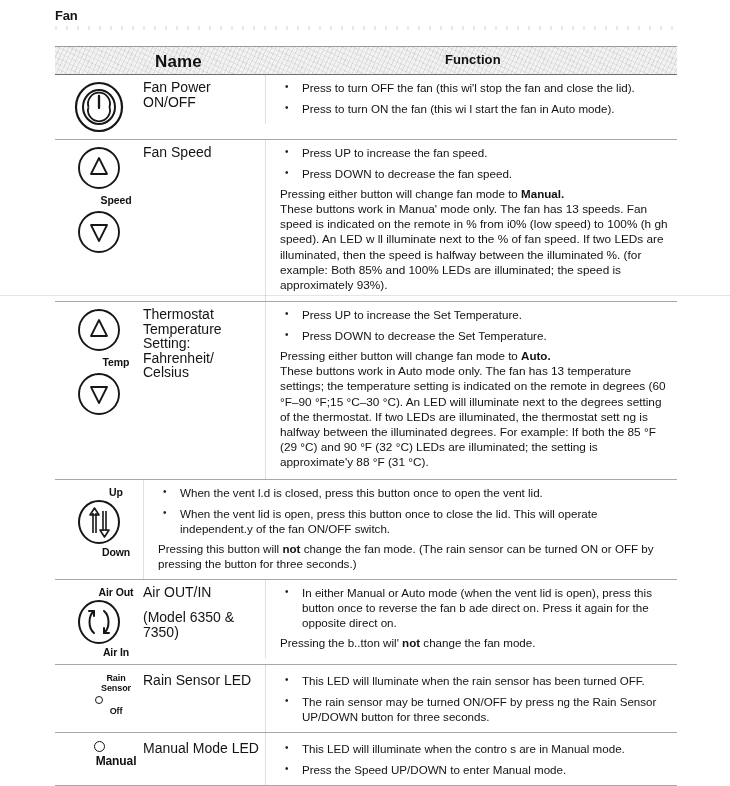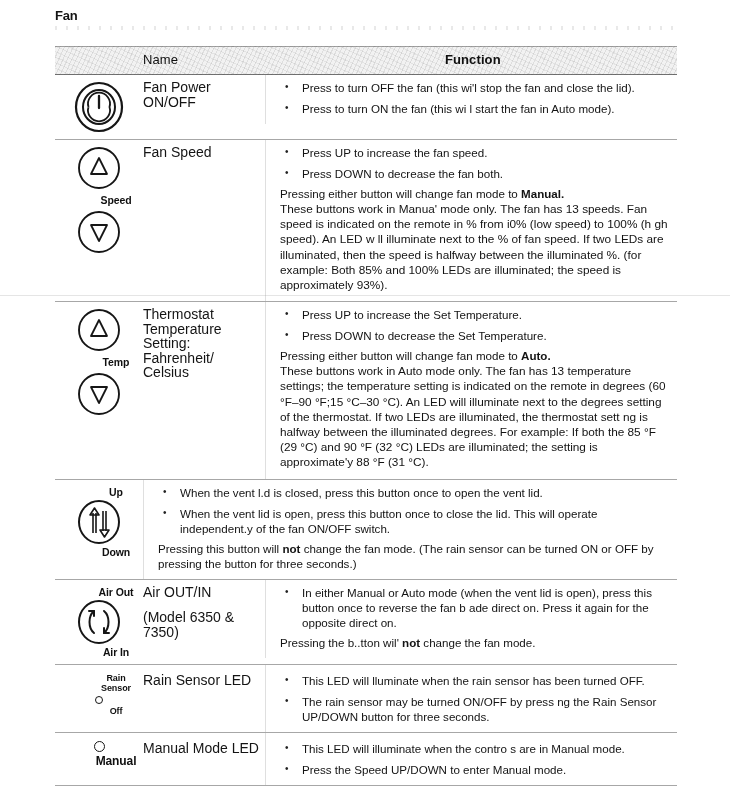--- a/index.html
+++ b/index.html
@@ -68,24 +68,24 @@
         rgba(255,255,255,0) 1px, rgba(255,255,255,0) 4px),
       repeating-linear-gradient(25deg,
         rgba(160,160,160,0.18) 0px, rgba(160,160,160,0.18) 1px,
         rgba(255,255,255,0) 1px, rgba(255,255,255,0) 5px),
       #f2f2f2;
     border-top: 1px solid rgba(90,90,90,0.55);
     border-bottom: 1px solid rgba(70,70,70,0.75);
   }
   .table-header .hdr-name {
     position: absolute;
-    left: 88px;
+    left: 100px;
     top: 5px;
-    font-size: 13px;
-    font-weight: 400;
+    font-size: 17px;
+    font-weight: 700;
     color: #101010;
     letter-spacing: 0.1px;
   }
   .table-header .hdr-function {
     position: absolute;
     left: 390px;
     top: 5px;
     font-size: 13px;
     font-weight: 700;
     color: #101010;
@@ -235,21 +235,21 @@
       <div class="icon-label" style="margin-top:4px;">Speed</div>
       <svg class="btn-svg" width="46" height="44" viewBox="0 0 46 44" style="margin-top:4px;">
         <ellipse cx="23" cy="22" rx="20" ry="20" fill="none" stroke="#161616" stroke-width="1.9"></ellipse>
         <path d="M15 15 L31 15 L23 31 Z" fill="none" stroke="#161616" stroke-width="1.8" stroke-linejoin="round"></path>
       </svg>
     </div>
     <div class="cell-name">Fan Speed</div>
     <div class="cell-function">
       <ul class="bullets">
         <li>Press UP to increase the fan speed.</li>
-        <li>Press DOWN to decrease the fan both.</li>
+        <li>Press DOWN to decrease the fan speed.</li>
       </ul>
       <p class="note"><span>Pressing either button will change fan mode to </span><b>Manual.</b><span></span></p>
       <p class="para">These buttons work in Manua' mode only. The fan has 13 speeds. Fan speed is indicated on the remote in % from i0% (low speed) to 100% (h gh speed). An LED w ll illuminate next to the % of fan speed. If two LEDs are illuminated, then the speed is halfway between the illuminated %. (for example: Both 85% and 100% LEDs are illuminated; the speed is approximately 93%).</p>
     </div>
   </div>
 
   <div class="row" style="min-height:137px;">
     <div class="cell-icon">
       <svg class="btn-svg" width="46" height="44" viewBox="0 0 46 44">
         <ellipse cx="23" cy="22" rx="20" ry="20" fill="none" stroke="#161616" stroke-width="1.9"></ellipse>

